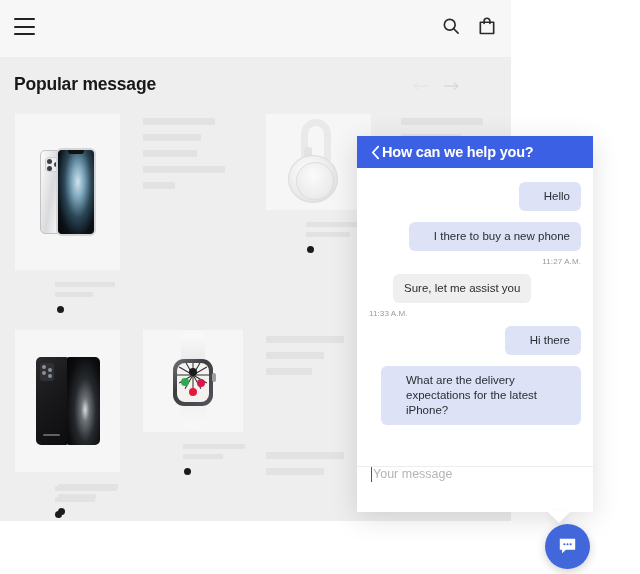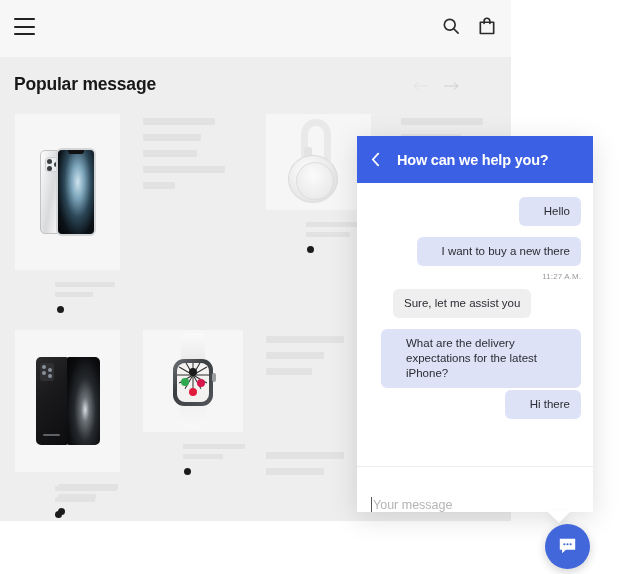--- a/index.html
+++ b/index.html
@@ -176,22 +176,22 @@
   
   .chat {
     position: absolute; left: 357px; top: 136px;
     width: 236px; height: 376px;
     background: #ffffff;
     box-shadow: 0 6px 26px rgba(0,0,0,0.13);
     display: flex; flex-direction: column;
     overflow: visible;
   }
   .chat-header {
-    height: 47px; background: #3b60e4;
-    display: flex; align-items: center; gap: 17px;
+    height: 32px; background: #3b60e4;
+    display: flex; align-items: center; gap: 2px;
     padding: 12px 14px; flex: none;
   }
   .chat-back { width: 9px; height: 15px; color: #ffffff; display:block; }
   .chat-title {
     color: #ffffff; font-size: 14.5px; font-weight: bold; letter-spacing: -0.2px;
   }
   .chat-body {
     flex: 1; overflow: hidden; padding: 14px 12px 6px 12px;
     display: flex; flex-direction: column;
     background: #ffffff;
@@ -210,21 +210,21 @@
   .bubble.user { background: #dde2f6; padding-left: 25px; }
   .bubble.agent { background: #efefef; margin-left: 24px; }
   .stamp {
     font-size: 8px; color: #9a9a9a; margin: 4px 0 8px 0;
     letter-spacing: 0.1px;
   }
   .stamp.right { text-align: right; }
   .stamp.left { text-align: left; }
   .chat-input {
     flex: none; height: 46px; border-top: 1px solid #ededed;
-    display: flex; align-items: flex-end; padding: 0 14px;
+    display: flex; align-items: flex-start; padding: 0 14px;
     background: #ffffff;
   }
   .chat-input .caret {
     width: 1px; height: 15px; background: #555; margin-right: 1px;
   }
   .chat-placeholder { font-size: 12.5px; color: #b4b4b4; }
   .chat-tail {
     position: absolute; right: 22px; bottom: -11px;
     width: 0; height: 0;
     border-left: 12px solid transparent;
@@ -418,34 +418,35 @@
       <span class="chat-title">How can we help you?</span>
     </div>
 
     <div class="chat-body">
 
       <div class="msg-row right">
         <div class="bubble user">Hello</div>
       </div>
 
       <div class="msg-row right" style="margin-top:9px;">
-        <div class="bubble user">I want to buy a new there</div>
+        <div class="bubble user">I there to buy a new phone</div>
       </div>
       <div class="stamp right">11:27 A.M.</div>
 
       <div class="msg-row left">
         <div class="bubble agent">Sure, let me assist you</div>
       </div>
+      <div class="stamp left">11:33 A.M.</div>
+
+      <div class="msg-row right">
+        <div class="bubble user">Hi there</div>
+      </div>
 
       <div class="msg-row right" style="margin-top:9px;">
         <div class="bubble user" style="max-width:200px;">What are the delivery expectations for the latest iPhone?</div>
-      </div>
-
-      <div class="msg-row right">
-        <div class="bubble user">Hi there</div>
       </div>
 
     </div>
 
     <div class="chat-input">
       <span class="caret"></span>
       <span class="chat-placeholder">Your message</span>
     </div>
 
     <div class="chat-tail"></div>

